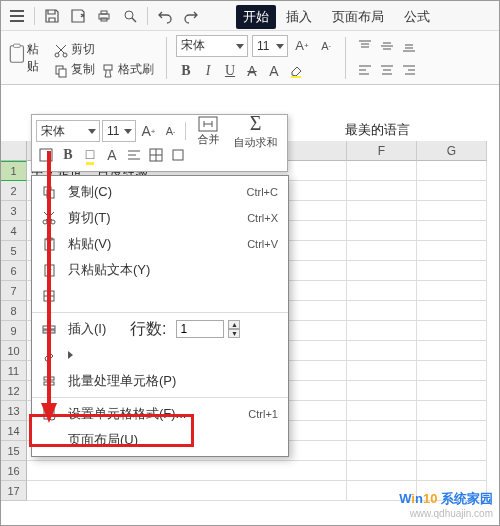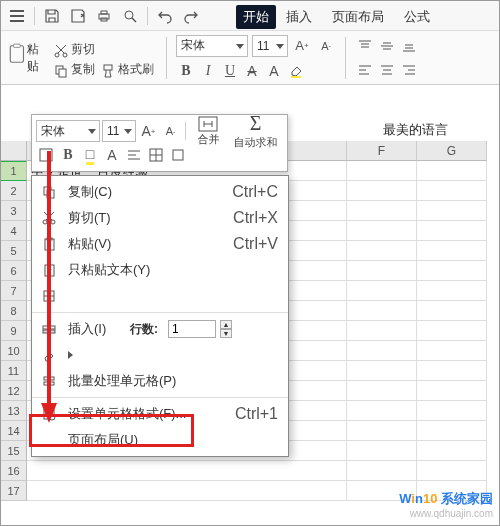--- a/index.html
+++ b/index.html
@@ -67,34 +67,34 @@
   }
   .colhdr-row { position:absolute; left:0; top:0; right:0; height:20px; display:flex;}
   .rownum-col { position:absolute; left:0; top:20px; width:26px;}
   .corner { width:26px; height:20px; background:#e9e9e9; border-right:1px solid #bbb; border-bottom:1px solid #bbb;}
   .colhdr { height:20px; background:#e9e9e9; border-right:1px solid #ccc; border-bottom:1px solid #bbb; display:flex;align-items:center;justify-content:center; font-size:12px; color:#555;}
   .rownum { width:26px; height:20px; background:#e9e9e9; border-right:1px solid #bbb; border-bottom:1px solid #ccc; display:flex;align-items:center;justify-content:center; font-size:11px; color:#555;}
   .rownum.sel { background:#c7e0b4; border-top:1px solid #22b14c; border-bottom:1px solid #22b14c;}
   .grid { position:absolute; left:26px; top:20px; right:0; bottom:0;}
   .gridrow { display:flex; height:20px;}
   .cell { border-right:1px solid #ddd; border-bottom:1px solid #ddd; height:20px;}
-  .cell-content-hdr { position:absolute; left:344px; top:-132px; font-size:13px; color:#222;margin-left:38px;}
+  .cell-content-hdr { position:absolute; left:344px; top:-132px; font-size:13px; color:#222;}
   .context-menu {
     position:absolute; left:30px; top:174px; width:258px;
     background:#fff; border:1px solid #888;
     box-shadow: 3px 3px 8px rgba(0,0,0,.25);
     z-index:10; padding:3px 0;
   }
   .menu-item {
     height:26px; display:flex; align-items:center;
     padding: 0 10px 0 8px; gap:10px; position:relative;
   }
   .menu-item .mi-icon { width:18px; height:18px; display:flex;align-items:center;justify-content:center; color:#555;}
   .menu-item .mi-label { flex:1; font-size:13px; }
-  .menu-item .mi-shortcut { font-size:16px; color:#555; }
+  .menu-item .mi-shortcut { font-size:11px; color:#555; }
   .menu-item .mi-sub { width:0;height:0;border-top:4px solid transparent;border-bottom:4px solid transparent;border-left:5px solid #555;}
   .menu-hr { height:1px; background:#ddd; margin:3px 0;}
   .rows-spinner { display:flex; align-items:center; gap:4px; }
   .rows-spinner input { width:48px; height:18px; border:1px solid #aaa; font-size:12px; padding:0 3px;}
   .spin-btns { display:flex; flex-direction:column;}
   .spin-btns span{ width:12px;height:9px;border:1px solid #aaa; font-size:7px; line-height:7px; text-align:center; background:#f0f0f0;}
   .red-box {
     position:absolute; left:28px; top:413px; width:165px; height:33px;
     border:3px solid #e02020; z-index:20; pointer-events:none;
   }
@@ -517,21 +517,21 @@
   </div>
   <div class="menu-hr"></div>
   <div class="menu-item">
     <span class="mi-icon">
         <svg width="14" height="14">
           <rect x="1" y="4" width="12" height="3" fill="none" stroke="#555"></rect>
           <rect x="1" y="8" width="12" height="3" fill="#cde" stroke="#555"></rect>
         </svg>
       </span>
     <span class="mi-label" style="flex:0 0 52px;">插入(I)</span>
-    <span style="font-size:12px;font-weight:bold;">行数:</span>
+    <span style="font-size:16px;">行数:</span>
     <div class="rows-spinner">
       <input value="1" style="">
       <div class="spin-btns">
         <span>▲</span>
         <span>▼</span>
       </div>
     </div>
   </div>
   <div class="menu-item">
     <span class="mi-icon">

